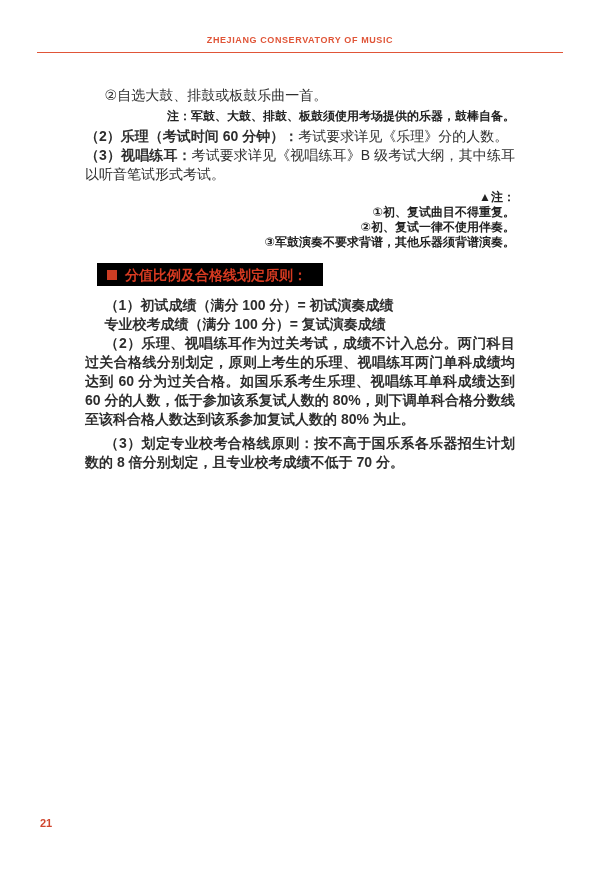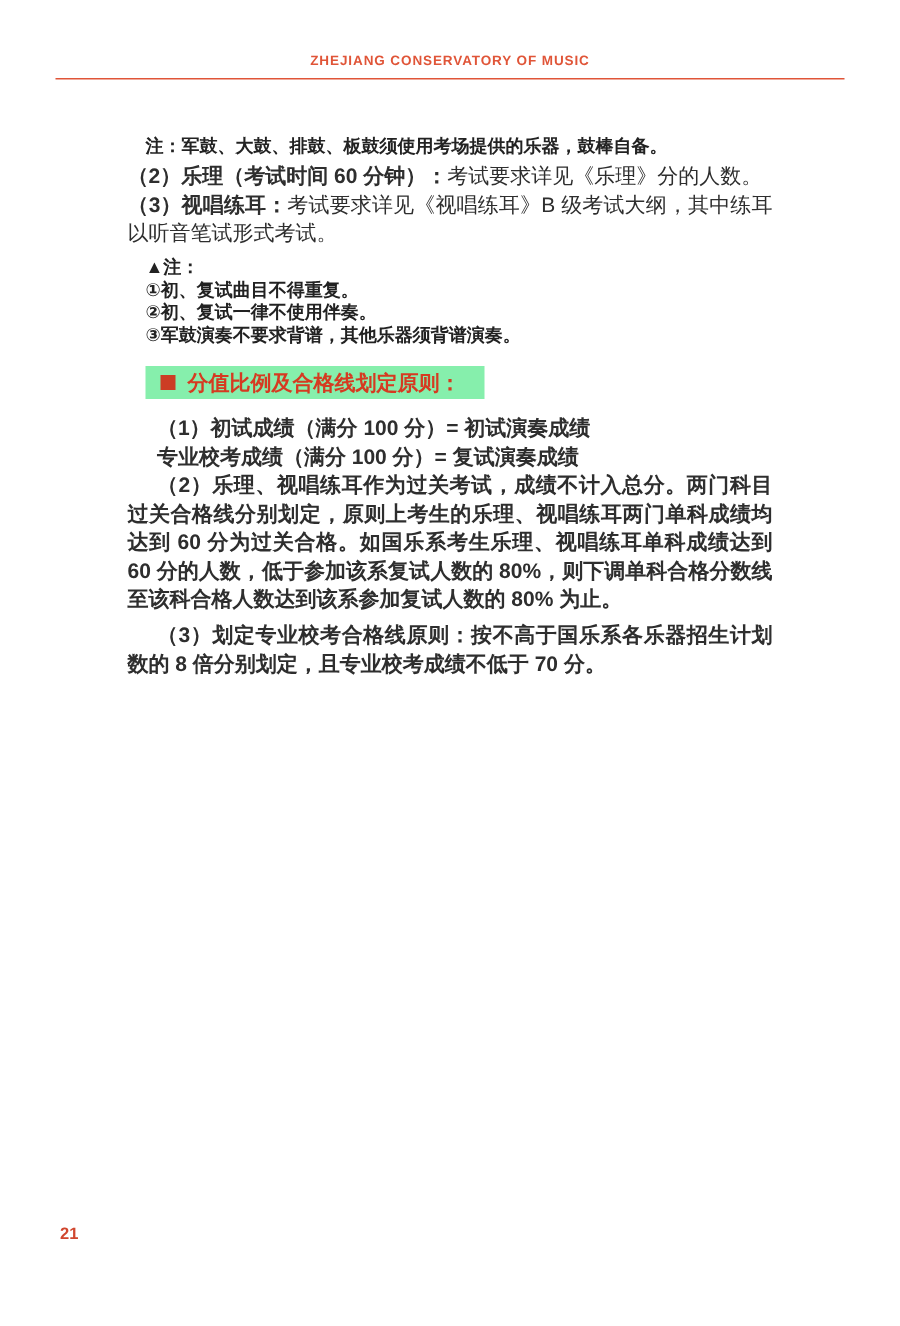--- a/index.html
+++ b/index.html
@@ -13,38 +13,38 @@
   }
   
   .hdr { position:absolute; top:34px; left:37px; right:37px;text-align:center; }
   .hdr-title {
     color:#E05538; font-size:9px; font-weight:bold;
     letter-spacing:0.6px; line-height:12px;
   }
   .hdr-rule { margin-top:6px; height:1px; background:#E05538; }
   
   .content { position:absolute; top:86px; left:85px; width:430px; color:#2e2e2e; }
-  p { margin:0; }
+  p { margin:0;text-align:right; }
   .body {
     font-size:14px; line-height:19px; text-align:justify;
     color:#2e2e2e;
   }
   .indent { text-indent:1.4em; }
   .b { font-weight:bold; }
   .note {
     font-size:12px; line-height:15px; font-weight:bold;
     text-indent:1em; color:#222;
   }
   .mt3 { margin-top:3px; } .mt4 { margin-top:4px; } .mt5 { margin-top:5px; }
   .notes-block { margin-top:6px; }
   
   .section-band {
     display:inline-block;
     margin:13px 0 0 12px;
-    background:#86efac;
+    background:#000000;
     padding:4px 16px 4px 10px;
     line-height:14px;
     white-space:nowrap;
   }
   .section-bullet {
     display:inline-block; width:10px; height:10px;
     background:#CC3D24; vertical-align:-1px; margin-right:8px;
   }
   .section-title {
     color:#D63A21; font-size:14px; font-weight:bold;
@@ -62,20 +62,21 @@
 
 <div class="page">
 
   <div class="hdr">
     <div class="hdr-title">ZHEJIANG CONSERVATORY OF MUSIC</div>
     <div class="hdr-rule"></div>
   </div>
 
   <div class="content">
 
+    <p class="body indent">②自选大鼓、排鼓或板鼓乐曲一首。</p>
 
     <p class="note mt4">注：军鼓、大鼓、排鼓、板鼓须使用考场提供的乐器，鼓棒自备。</p>
 
     <p class="body mt3"><span class="b">（2）乐理（考试时间 60 分钟）：</span><span>考试要求详见《乐理》分的人数。</span></p>
 
     <p class="body"><span class="b">（3）视唱练耳：</span><span>考试要求详见《视唱练耳》B 级考试大纲，其中练耳以听音笔试形式考试。</span></p>
 
     <div class="notes-block">
       <p class="note">▲注：</p>
       <p class="note">①初、复试曲目不得重复。</p>

